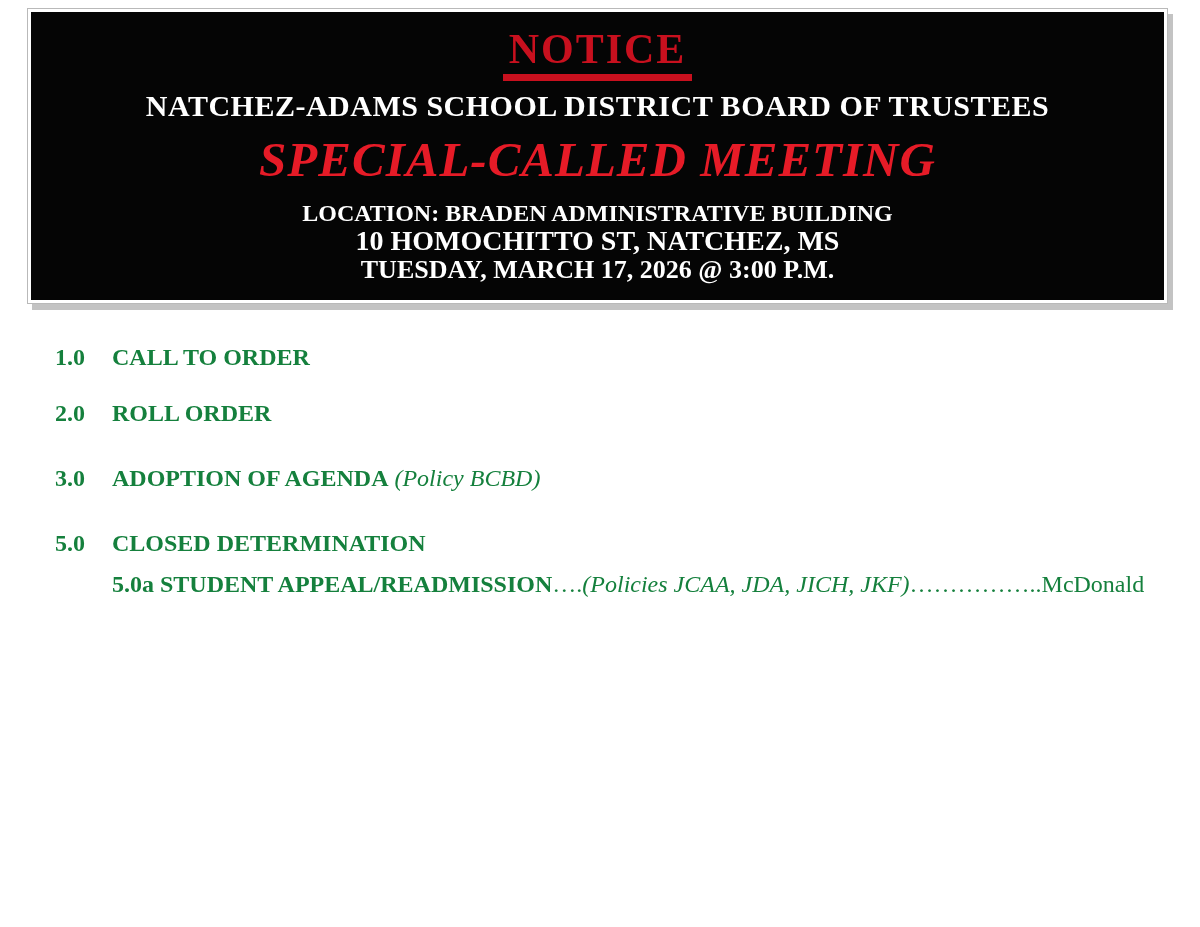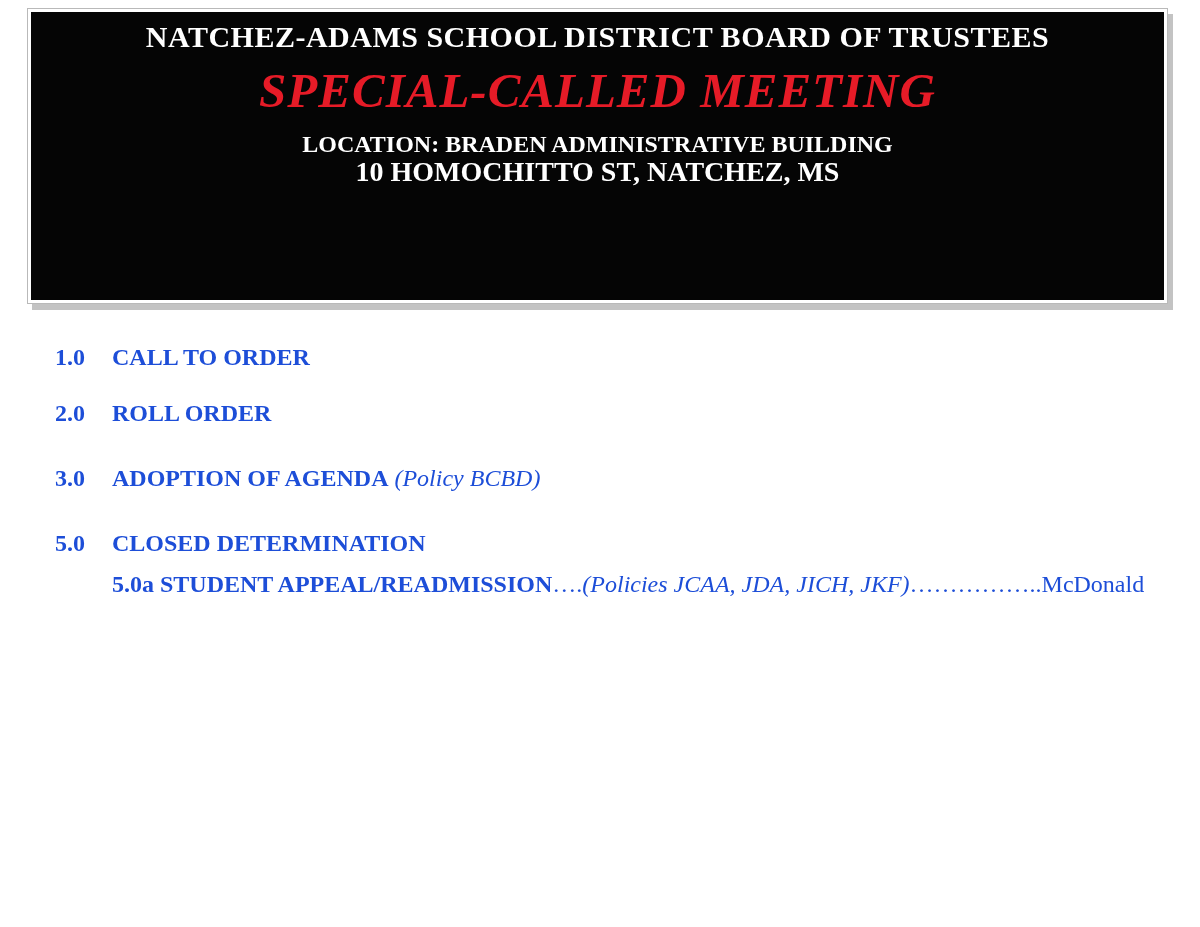--- a/index.html
+++ b/index.html
@@ -67,21 +67,21 @@
     font-size: 26px;
     font-weight: bold;
     line-height: 30px;
   }
 
   
   .agenda {
     margin-top: 40px;
     padding-left: 55px;
     padding-right: 36px;
-    color: #1d4ed8;
+    color: #15803d;
     font-size: 24px;
     font-weight: bold;
   }
   .agenda-item {
     display: flex;
     align-items: flex-start;
     line-height: 27px;
     white-space: nowrap;
   }
   .agenda-item .num {
@@ -107,24 +107,28 @@
   }
   .subline .sub-num { font-weight: bold; }
 </style>
 </head>
 <body>
 
 <div class="page">
 
   <div class="notice-frame">
     <div class="notice-box">
+      <div class="notice-title-wrap">
+        <span class="notice-title">NOTICE</span>
+      </div>
       <div class="notice-org">NATCHEZ-ADAMS SCHOOL DISTRICT BOARD OF TRUSTEES</div>
       <div class="notice-meeting">SPECIAL-CALLED MEETING</div>
       <div class="notice-location">LOCATION: BRADEN ADMINISTRATIVE BUILDING</div>
       <div class="notice-address">10 HOMOCHITTO ST, NATCHEZ, MS</div>
+      <div class="notice-datetime">TUESDAY, MARCH 17, 2026 @ 3:00 P.M.</div>
     </div>
   </div>
 
   <div class="agenda">
 
     <div class="agenda-item mb-a">
       <span class="num">1.0</span>
       <span class="body">CALL TO ORDER</span>
     </div>
 

